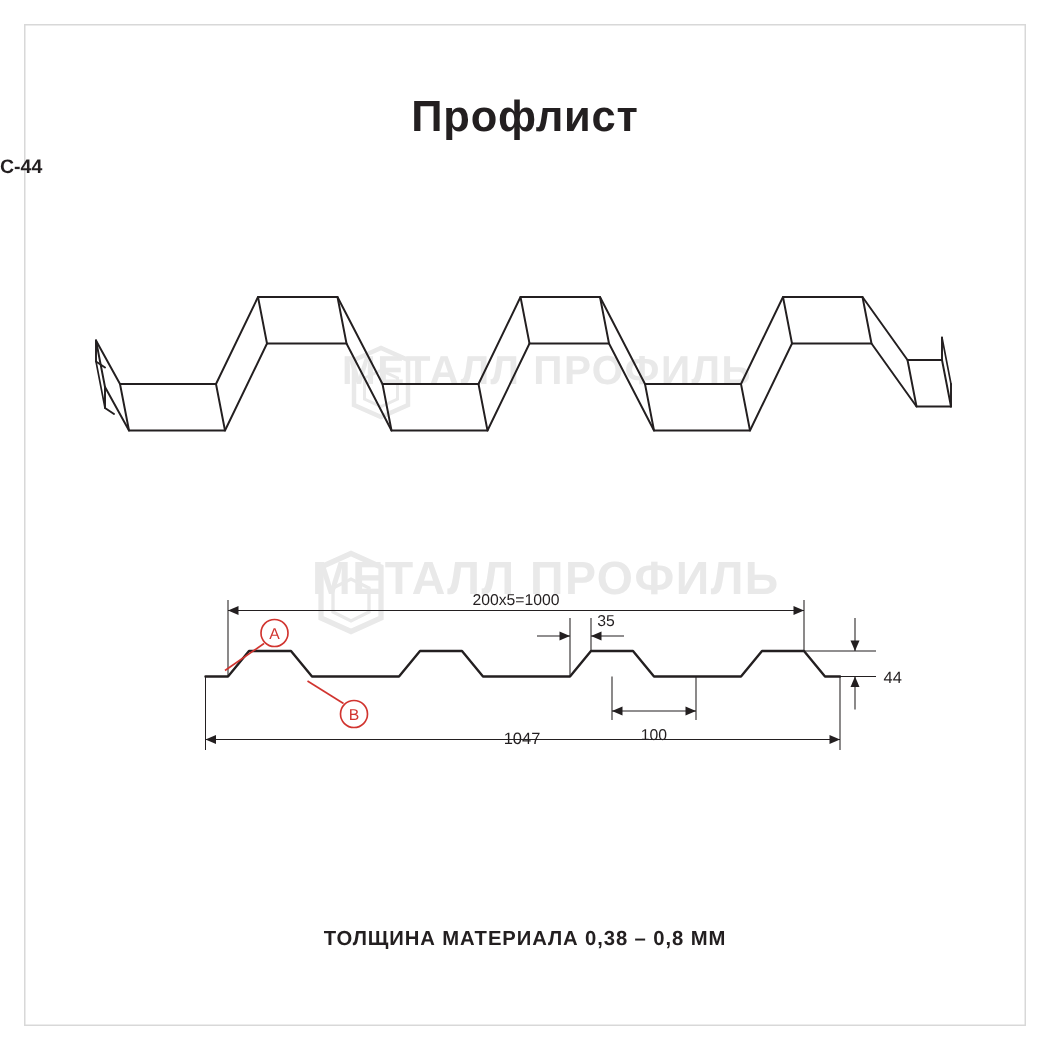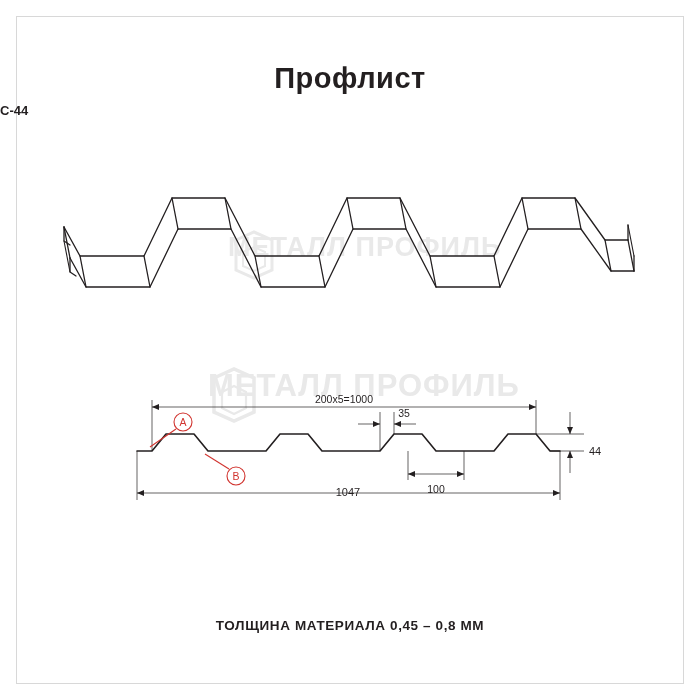--- a/index.html
+++ b/index.html
@@ -229,15 +229,15 @@
     <text x="183" y="426" text-anchor="middle" font-family="Liberation Sans, sans-serif" font-size="10.5" fill="#d1342f">A</text>
 
     <g stroke="#d1342f" stroke-width="1.1" fill="none">
       <circle cx="236" cy="476" r="9"></circle>
       <path d="M229 469 L205 454"></path>
     </g>
     <text x="236" y="480" text-anchor="middle" font-family="Liberation Sans, sans-serif" font-size="10.5" fill="#d1342f">B</text>
 
   </svg>
 
-  <div class="footer">ТОЛЩИНА МАТЕРИАЛА 0,45 – 0,8 ММ</div>
+  <div class="footer">ТОЛЩИНА МАТЕРИАЛА 0,38 – 0,8 ММ</div>
 
 </div>
 
 </body></html>

